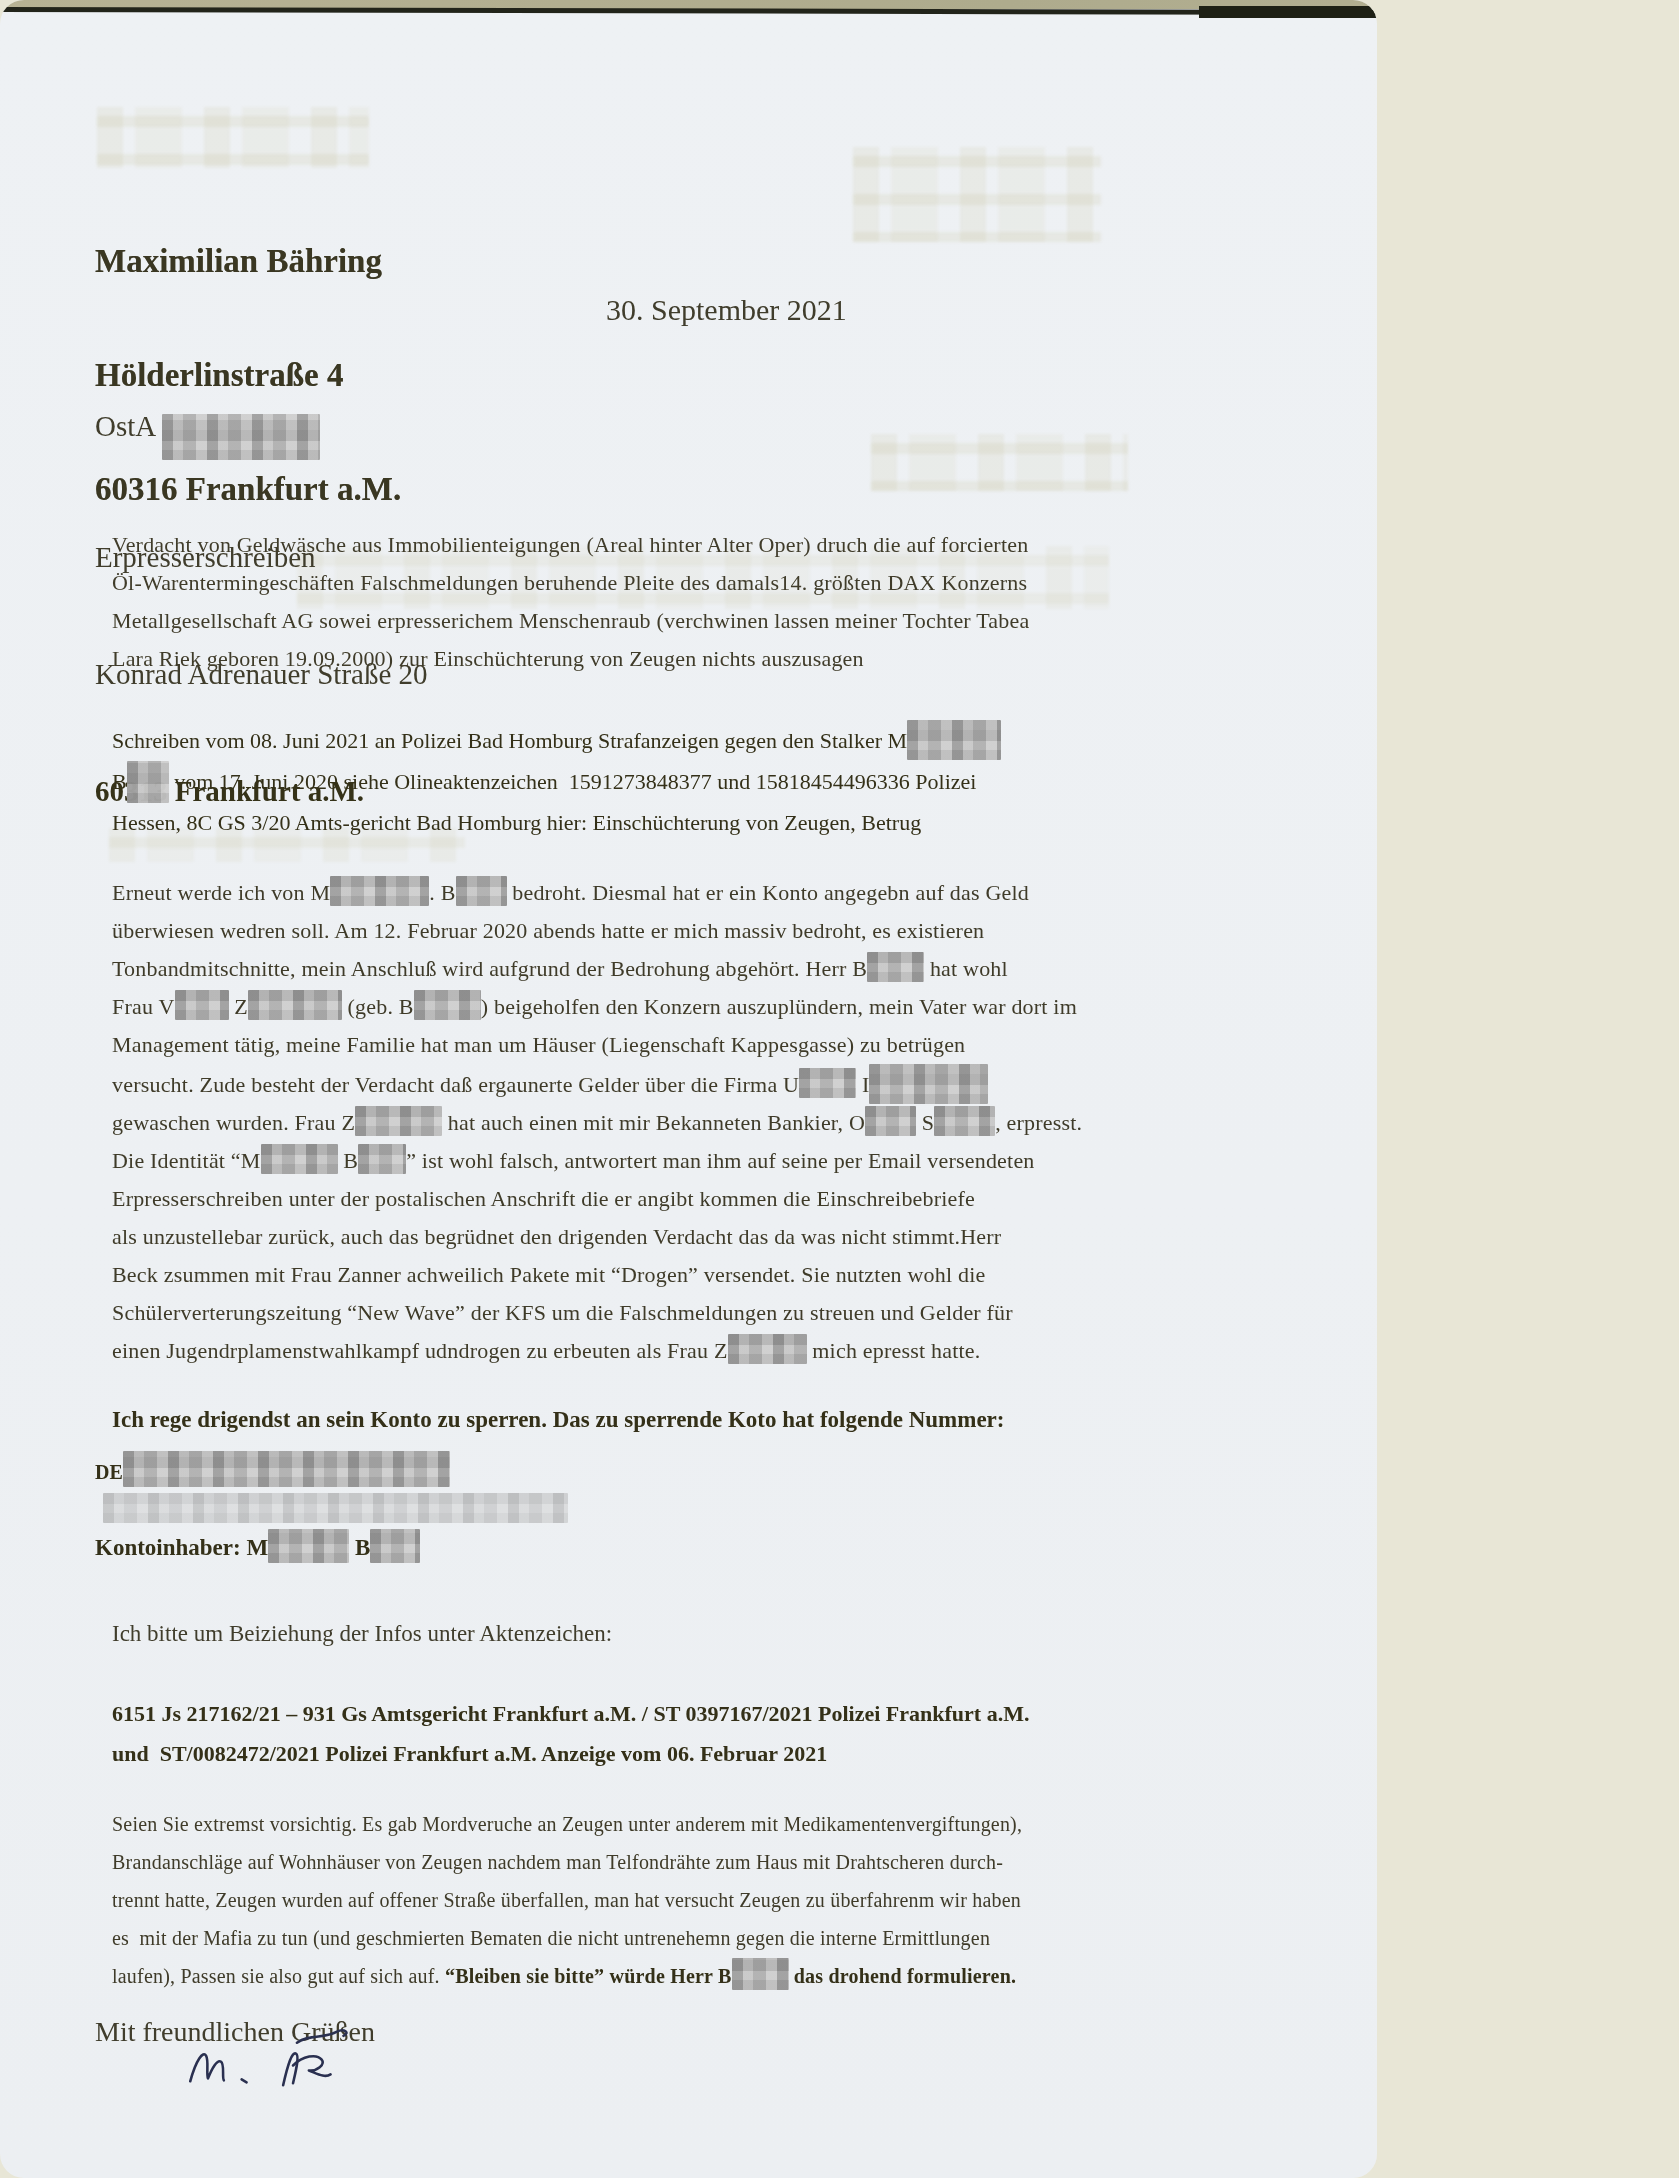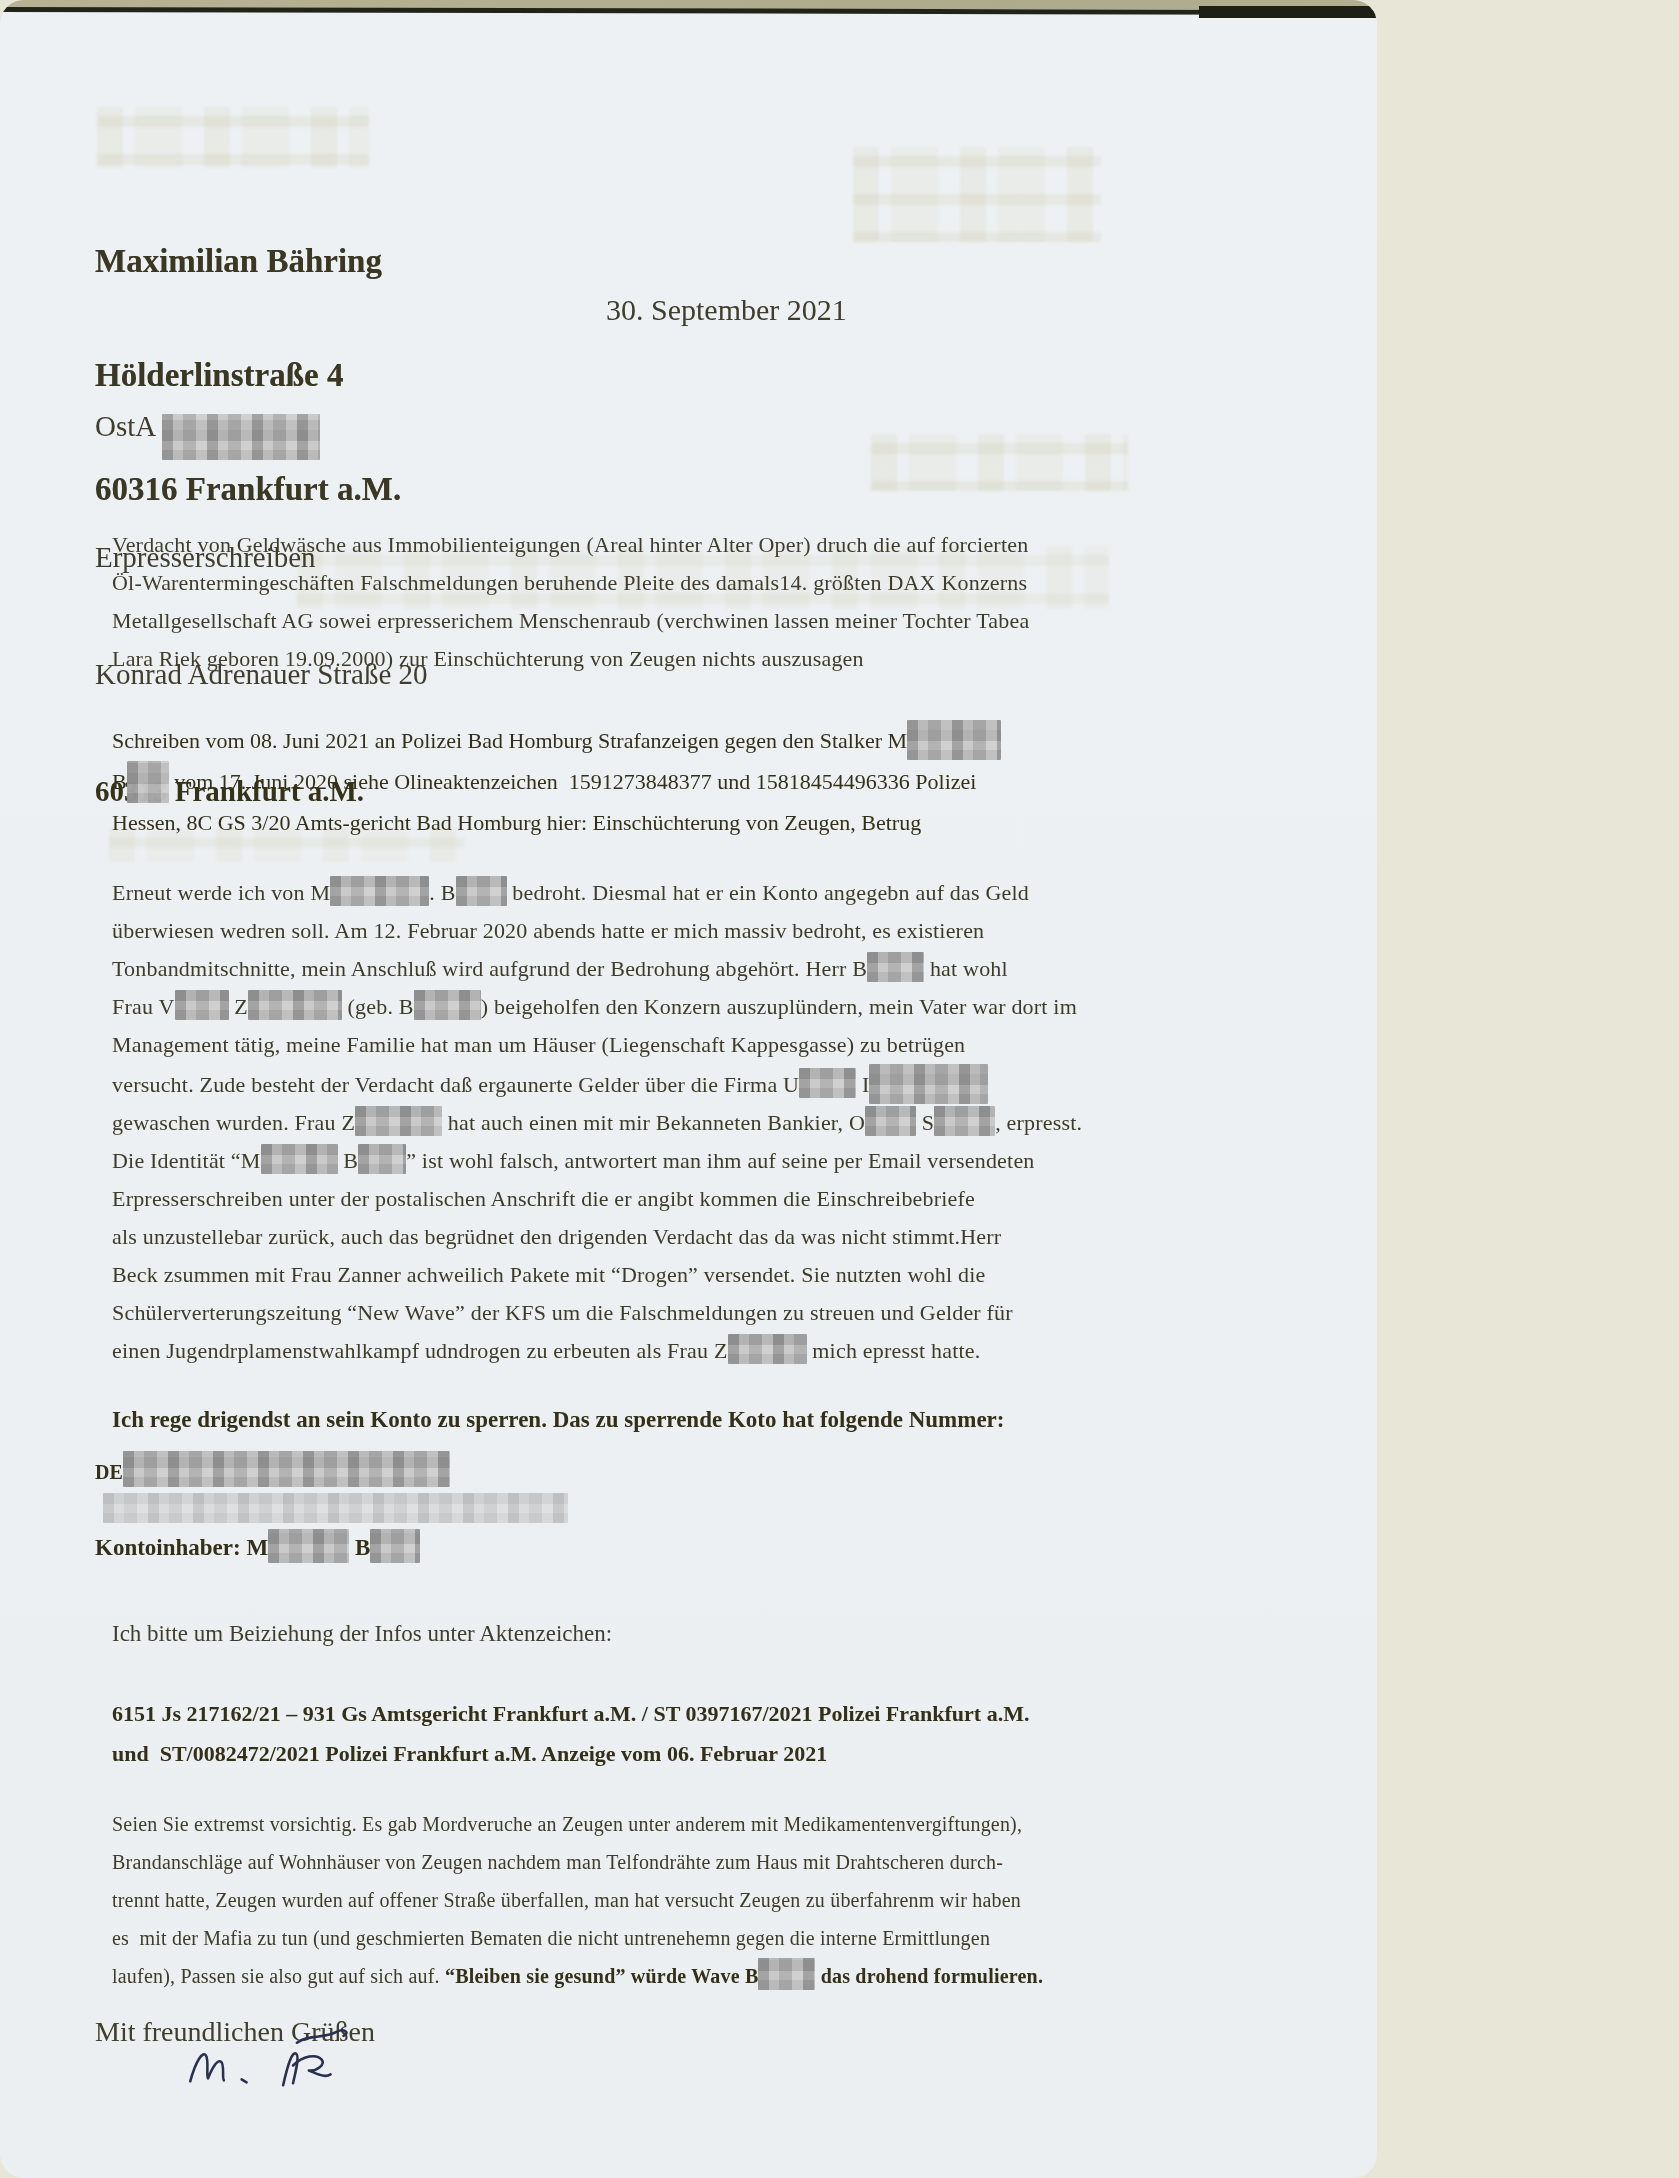--- a/index.html
+++ b/index.html
@@ -111,21 +111,21 @@
     <div class="abs holder"><span>Kontoinhaber: M</span><span class="redact" style="width: 81px; height: 34px; vertical-align: -8px;"></span><span> B</span><span class="redact" style="width: 50px; height: 34px; vertical-align: -8px;"></span></div>
 
     <p class="abs para aktintro">Ich bitte um Beiziehung der Infos unter Aktenzeichen:</p>
     <p class="abs para refs">6151 Js 217162/21 – 931 Gs Amtsgericht Frankfurt a.M. / ST 0397167/2021 Polizei Frankfurt a.M.
 und  ST/0082472/2021 Polizei Frankfurt a.M. Anzeige vom 06. Februar 2021</p>
 
     <p class="abs para warning"><span>Seien Sie extremst vorsichtig. Es gab Mordveruche an Zeugen unter anderem mit Medikamentenvergiftungen),
 Brandanschläge auf Wohnhäuser von Zeugen nachdem man Telfondrähte zum Haus mit Drahtscheren durch-
 trennt hatte, Zeugen wurden auf offener Straße überfallen, man hat versucht Zeugen zu überfahrenm wir haben
 es  mit der Mafia zu tun (und geschmierten Bematen die nicht untrenehemn gegen die interne Ermittlungen
-laufen), Passen sie also gut auf sich auf. </span><span class="seg-bold">“Bleiben sie gesund” würde Wave B</span><span class="redact" style="width: 57px; height: 32px; vertical-align: -7px;"></span><span class="seg-bold"> das drohend formulieren.</span></p>
+laufen), Passen sie also gut auf sich auf. </span><span class="seg-bold">“Bleiben sie bitte” würde Herr B</span><span class="redact" style="width: 57px; height: 32px; vertical-align: -7px;"></span><span class="seg-bold"> das drohend formulieren.</span></p>
 
     <p class="abs closing">Mit freundlichen Grüßen</p>
 
     <svg class="signature" width="238" height="85" viewBox="0 0 240 86">
       <path d="M14,60 C20,38 27,29 30,34 C33,39 30,53 32,57 C36,47 41,38 45,40 C49,42 46,56 48,59"></path>
       <path d="M66,58 l5,3"></path>
       <path d="M108,64 C113,42 117,30 121,32 C125,34 120,53 118,62"></path>
       <path d="M118,44 C128,34 142,32 147,38 C151,43 142,50 134,49 C142,52 150,57 156,53"></path>
       <path d="M122,21 C134,12 150,17 162,10 C170,6 176,11 169,14"></path>
     </svg>

